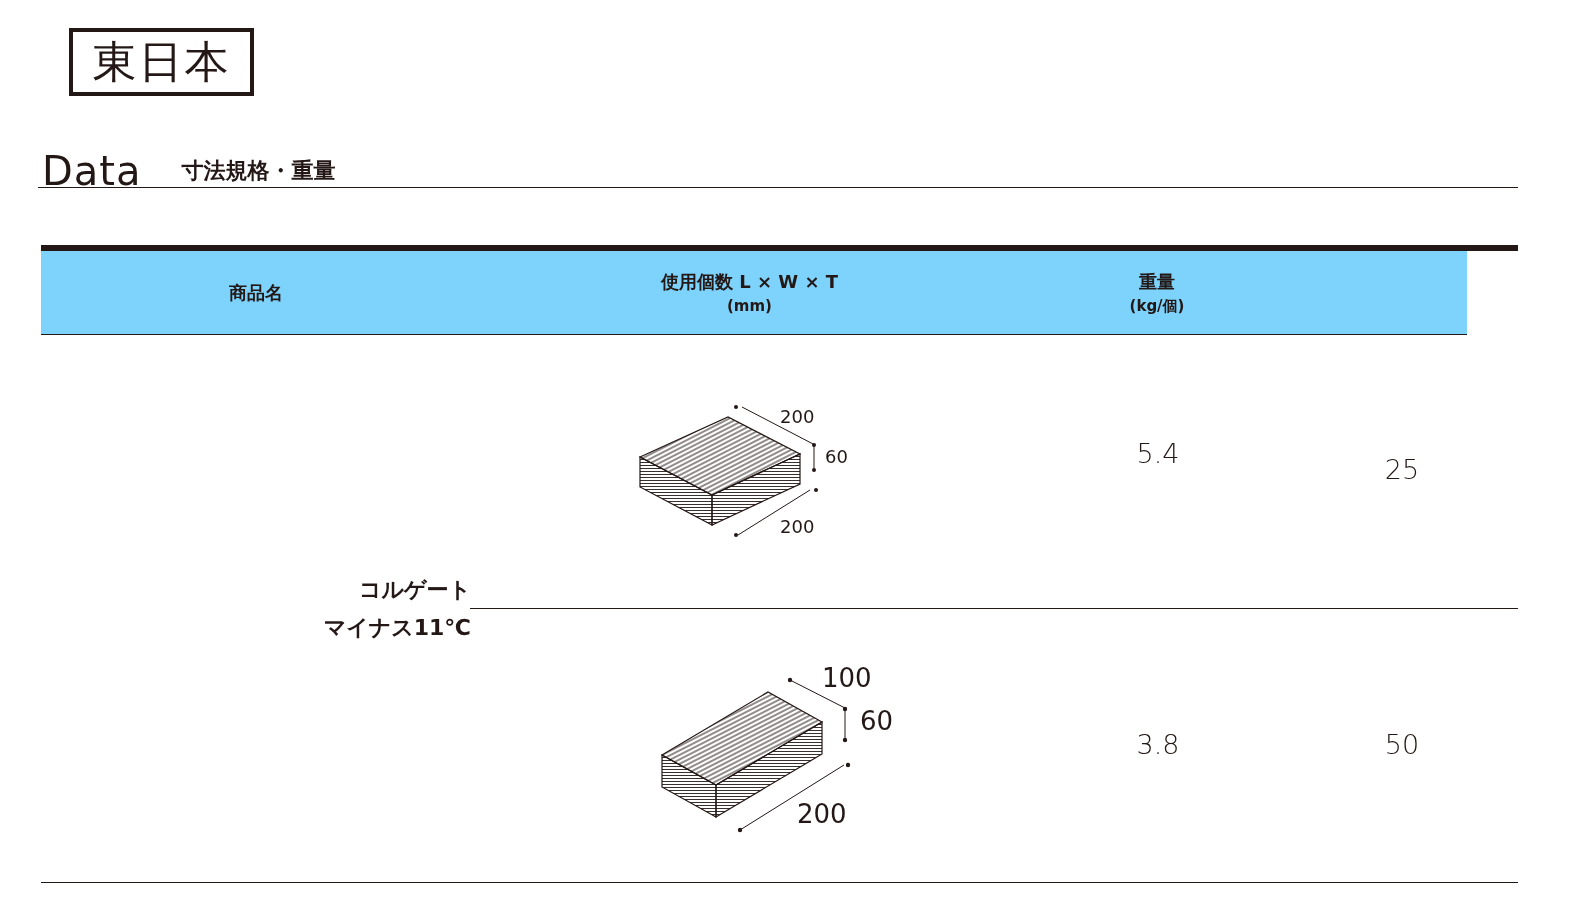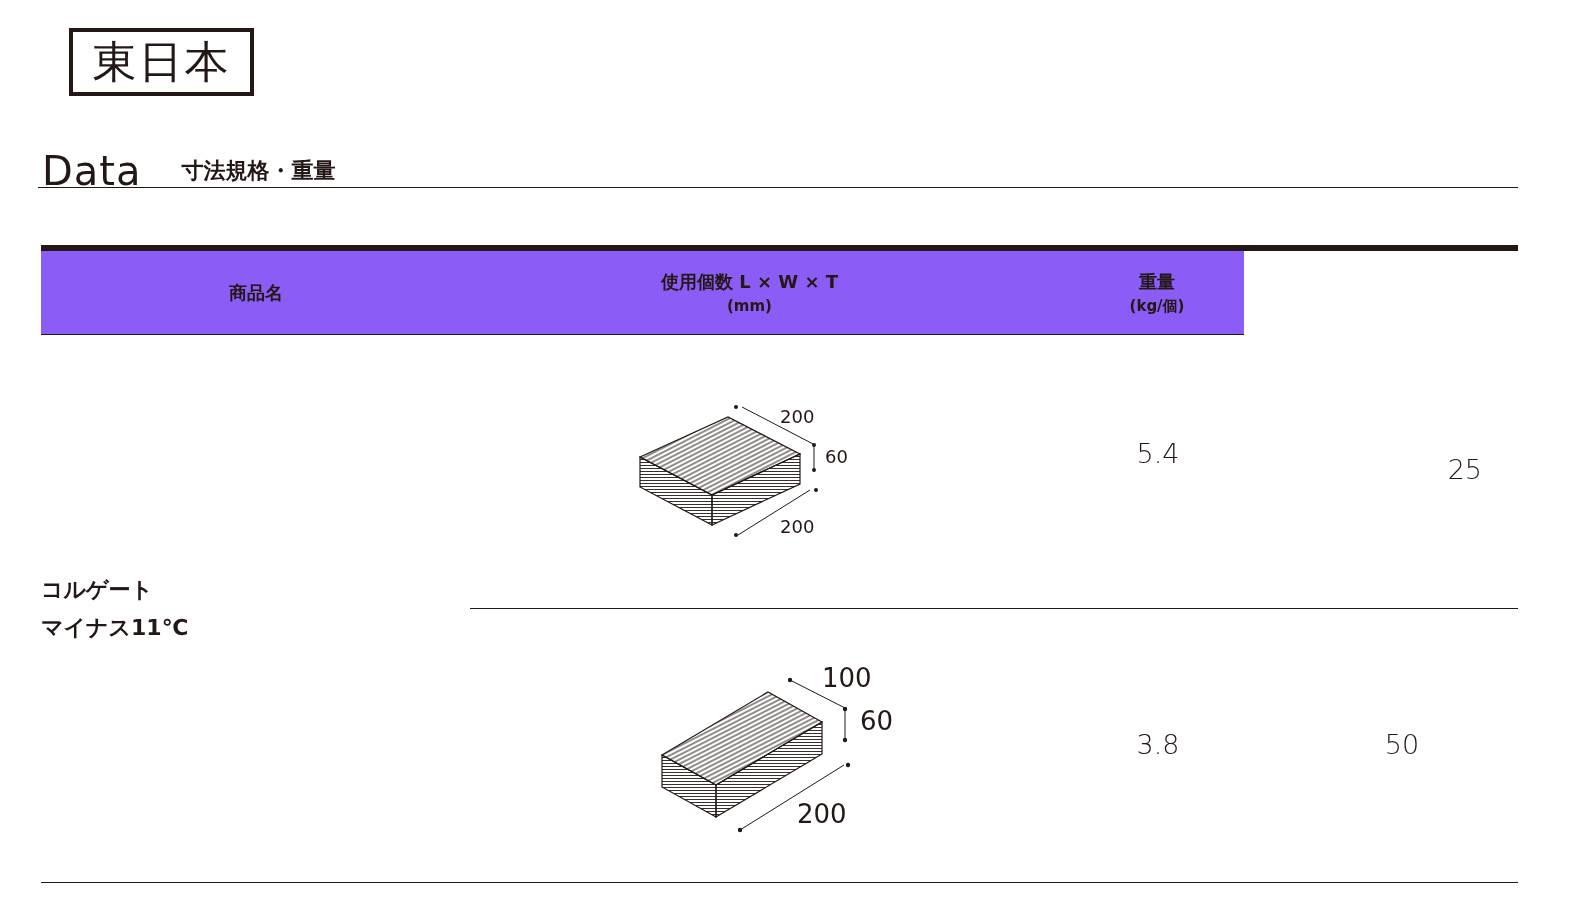--- a/index.html
+++ b/index.html
@@ -16,33 +16,33 @@
   }
   .title-row {
     position: absolute; left: 42px; top: 128px; display: flex; align-items: center; margin-top: 20px;
   }
   .title-en { font-family: "DejaVu Sans", sans-serif; font-size: 40px; font-weight: 400; letter-spacing: 1px; }
   .title-ja { font-size: 22px; font-weight: 700; margin-left: 40px; }
   .title-rule { position: absolute; left: 38px; top: 187px; width: 1480px; height: 1px; background: #231815; }
 
   .table-top { position: absolute; left: 41px; top: 245px; width: 1477px; height: 6px; background: #231815; }
   .thead {
-    position: absolute; left: 41px; top: 251px; width: 1203px; height: 83px;
-    background: #8b5cf6; border-bottom: 1px solid #231815;
+    position: absolute; left: 41px; top: 251px; width: 1426px; height: 83px;
+    background: #7dd3fc; border-bottom: 1px solid #231815;
   }
   .th {
     position: absolute; top: 0; height: 83px;
     display: flex; flex-direction: column; align-items: center; justify-content: center;
     font-weight: 700; font-size: 18px; line-height: 1.5;
   }
   .th .sub { font-size: 15px; font-weight: 700; }
 
   .name-cell {
     position: absolute; left: 41px; top: 335px; width: 430px; height: 548px;
-    display: flex; flex-direction: column; align-items: flex-start; justify-content: center;
+    display: flex; flex-direction: column; align-items: flex-end; justify-content: center;
     font-weight: 700; font-size: 22px; line-height: 1.75;
   }
   .row-sep { position: absolute; left: 470px; top: 608px; width: 1048px; height: 1px; background: #231815; }
   .table-bottom { position: absolute; left: 41px; top: 882px; width: 1477px; height: 1px; background: #231815; }
 
   .val {
     position: absolute; font-size: 27px; font-weight: 300; text-align: center; width: 160px;
   }
   .diagram { position: absolute; }
   .diagram svg text { font-family: "DejaVu Sans", sans-serif; fill: #231815; }
@@ -100,21 +100,21 @@
     <circle cx="184" cy="75" r="2" fill="#231815"></circle>
     <line x1="180" y1="95" x2="108" y2="140" stroke="#231815" stroke-width="1"></line>
     <circle cx="186" cy="95" r="2" fill="#231815"></circle>
     <circle cx="106" cy="140" r="2" fill="#231815"></circle>
     <text x="150" y="28" font-size="18">200</text>
     <text x="195" y="68" font-size="18">60</text>
     <text x="150" y="138" font-size="18">200</text>
   </svg>
 </div>
 <div class="val" style="left:1078px;top:438px;">5.4</div>
-<div class="val" style="left:1322px;top:454px;text-align:right;">25</div>
+<div class="val" style="left:1322px;top:454px;">25</div>
 
 <div class="row-sep"></div>
 
 <div class="diagram" style="left:650px;top:660px;width:260px;height:180px;">
   <svg width="260" height="180" viewBox="0 0 260 180">
     <defs>
       <pattern id="hatchC" width="4" height="4" patternUnits="userSpaceOnUse" patternTransform="rotate(-27)">
         <line x1="0" y1="2" x2="4" y2="2" stroke="#231815" stroke-width="1"></line>
       </pattern>
       <pattern id="hatchD" width="4" height="3" patternUnits="userSpaceOnUse">

